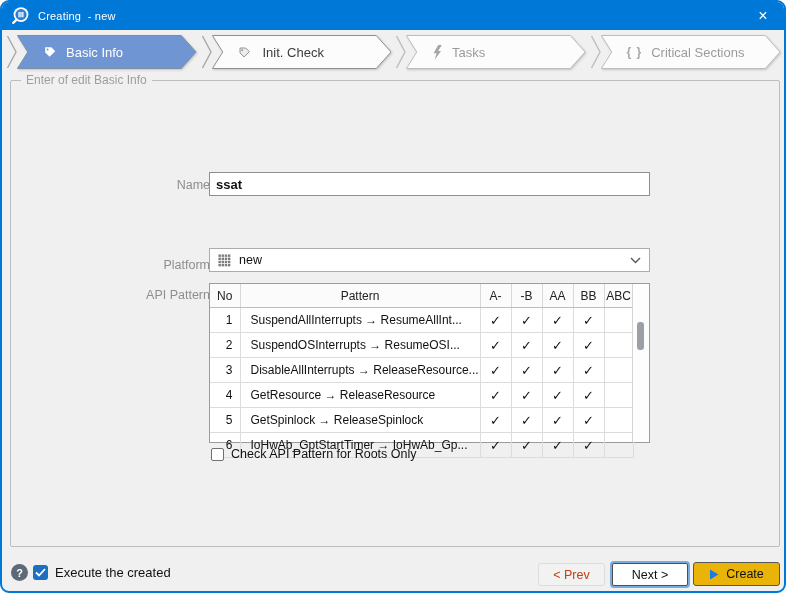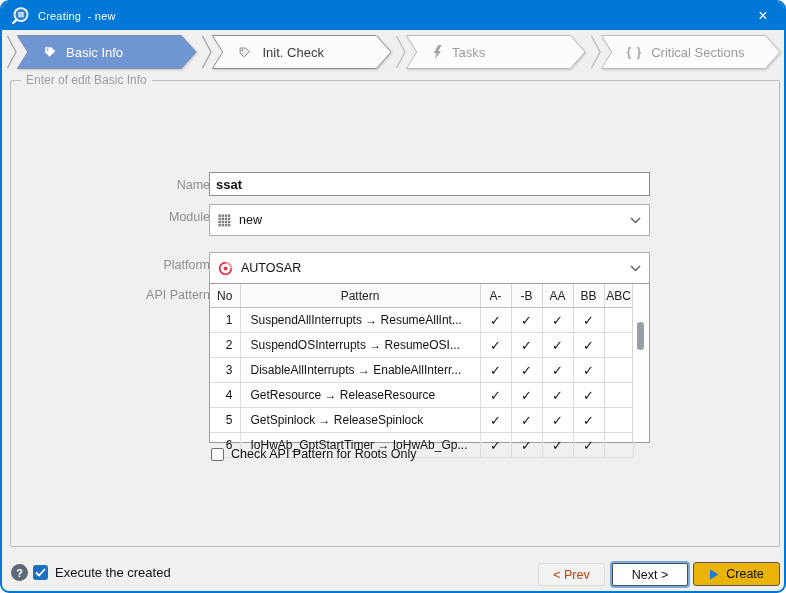--- a/index.html
+++ b/index.html
@@ -28,22 +28,22 @@
   .braces{font-size:12px;font-weight:bold;color:#a8a8a8;letter-spacing:1px;}
 
   
   .groupbox{position:absolute;left:8px;top:78px;width:770px;height:467px;border:1px solid #bdbdbd;
             border-radius:2px;box-sizing:border-box;}
   .groupbox-title{position:absolute;top:-8px;left:10px;background:#f0f0f0;padding:0 5px;
                   font-size:12px;color:#9e9e9e;}
 
   
   .flabel{left:48px;width:160px;text-align:right;font-size:12.5px;color:#8e8e8e;}
-  .field{left:207px;width:441px;height:32px;box-sizing:border-box;background:#fff;
-         display:flex;align-items:center;}
+  .field{left:207px;width:441px;height:24px;box-sizing:border-box;background:#fff;
+         display:flex;align-items:center;margin-top:44px;}
   .name-input{left:207px;top:170px;width:441px;height:24px;box-sizing:border-box;background:#fff;
               border:1px solid #8f8f8f;font-family:"Liberation Sans",sans-serif;font-weight:bold;
               font-size:13px;color:#111;padding:0 6px;border-radius:0;outline:none;}
   .select{border:1px solid #acacac;padding:0 8px;gap:8px;font-size:12.5px;color:#111;}
   .select .chev-down{margin-left:auto;display:flex;}
 
   
   .api-table{left:207px;top:281px;width:441px;height:160px;background:#fff;border:1px solid #9c9c9c;
              box-sizing:border-box;}
   .api-table table{border-collapse:collapse;table-layout:fixed;width:423px;font-size:12px;color:#111;}
@@ -163,21 +163,20 @@
         </div>
       </div>
     </div>
   </div>
 
   <div class="groupbox">
     <span class="groupbox-title">Enter of edit Basic Info</span>
   </div>
 
   <div class="abs flabel" style="top:176px;">Name</div>
-  <div class="abs flabel" style="top:208px;">Module</div>
   <div class="abs flabel" style="top:256px;">Platform</div>
   <div class="abs flabel" style="top:286px;">API Pattern</div>
 
   <input class="abs name-input" value="ssat" style="">
 
   <div class="abs field select" style="top:202px;">
     <svg width="13" height="13" viewBox="0 0 14 14">
       <rect x="0.5" y="0.5" width="2.6" height="2.6" fill="#7d7d7d"></rect>
         <rect x="3.9" y="0.5" width="2.6" height="2.6" fill="#7d7d7d"></rect>
         <rect x="7.3" y="0.5" width="2.6" height="2.6" fill="#7d7d7d"></rect>
@@ -253,21 +252,21 @@
           <td class="no">2</td>
           <td class="pat">SuspendOSInterrupts → ResumeOSI...</td>
           <td class="chk">✓</td>
           <td class="chk">✓</td>
           <td class="chk">✓</td>
           <td class="chk">✓</td>
           <td class="chk"></td>
         </tr>
         <tr>
           <td class="no">3</td>
-          <td class="pat">DisableAllInterrupts → EnableAllInterr...</td>
+          <td class="pat">DisableAllInterrupts → ReleaseResource...</td>
           <td class="chk">✓</td>
           <td class="chk">✓</td>
           <td class="chk">✓</td>
           <td class="chk">✓</td>
           <td class="chk"></td>
         </tr>
         <tr>
           <td class="no">4</td>
           <td class="pat">GetResource → ReleaseResource</td>
           <td class="chk">✓</td>

